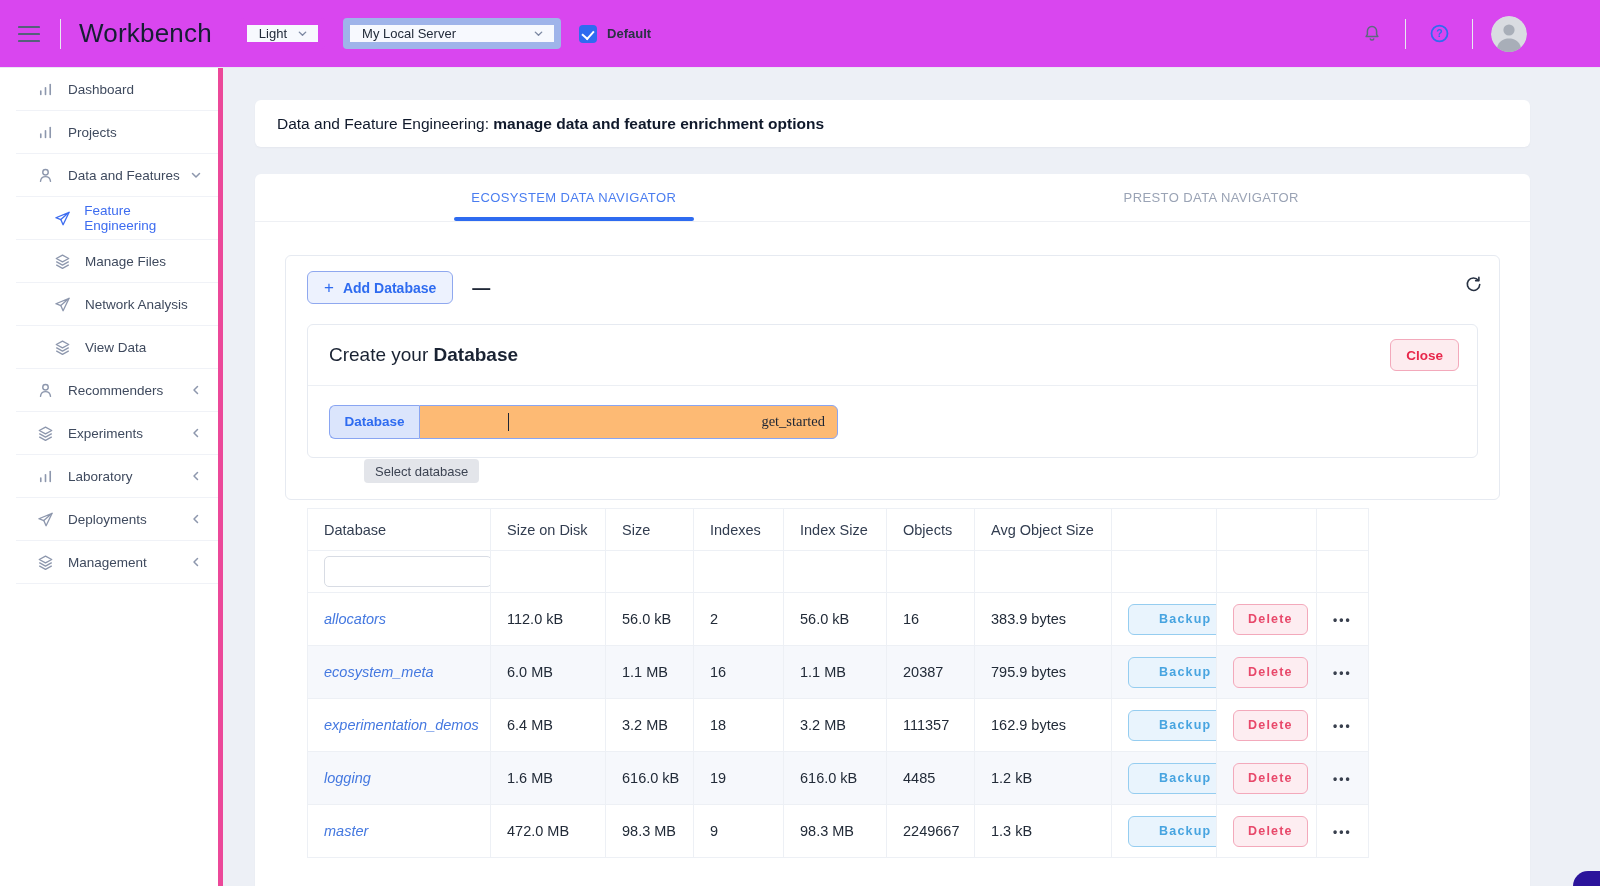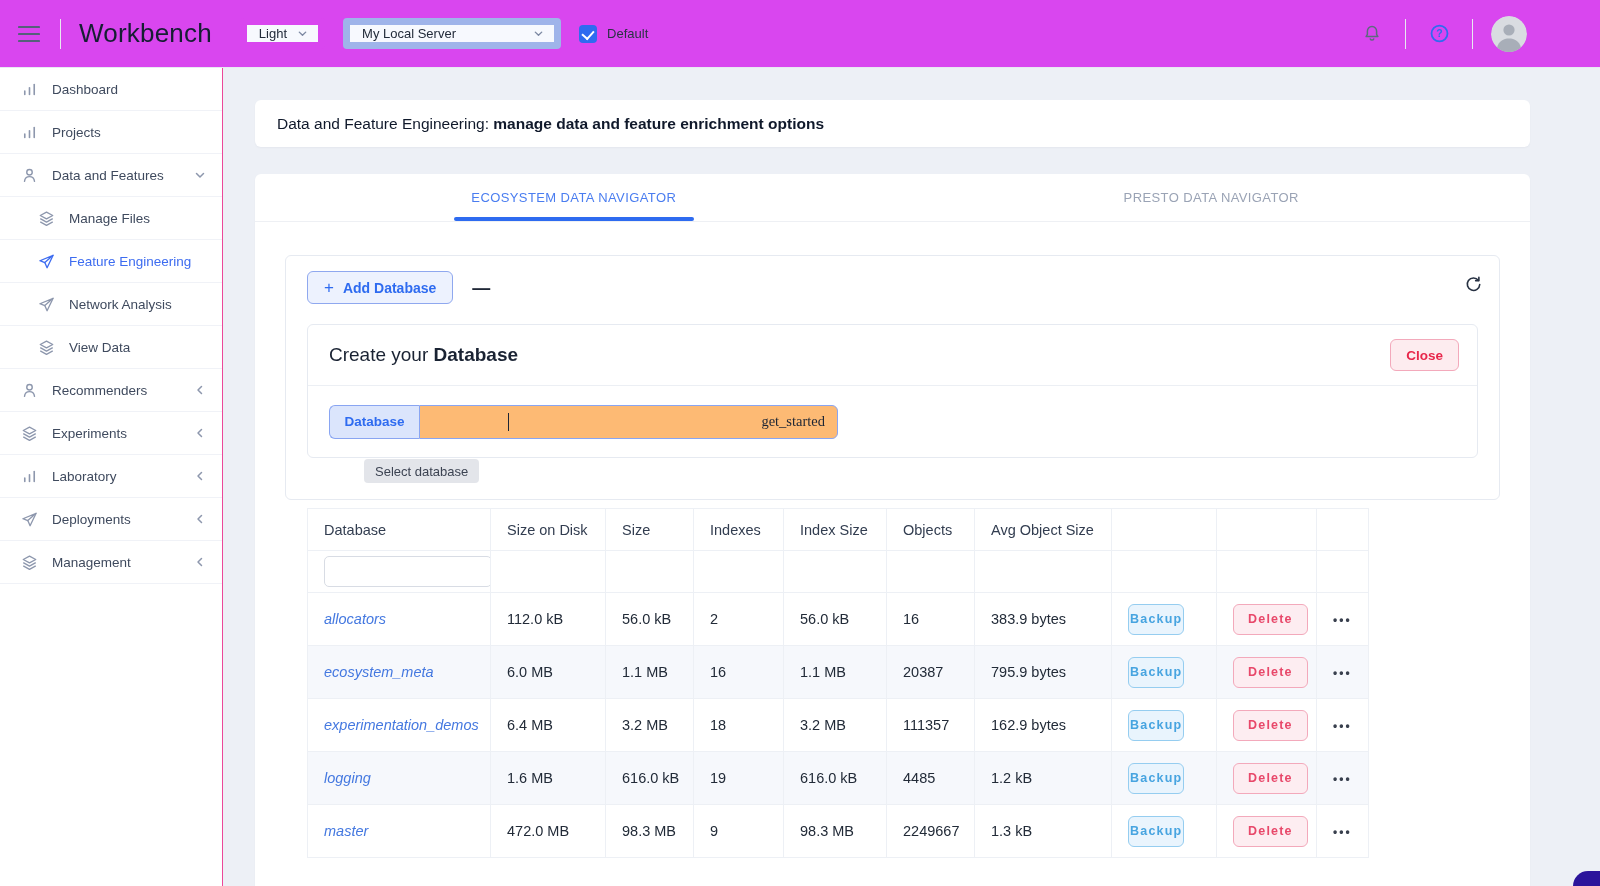--- a/index.html
+++ b/index.html
@@ -26,29 +26,29 @@
   .select.server { border-color:#9fb4ea; margin-left:18px; width:218px; justify-content:space-between; }
   .select .chev { color:#7d89a3; display:flex; }
   .checkbox-wrap { display:flex; align-items:center; gap:10px; margin-left:18px; }
   .checkbox {
     width:18px; height:18px; border-radius:4px; background:#2e6bf0; position:relative; cursor:pointer;
   }
   .checkbox::after {
     content:""; position:absolute; left:5px; top:3px; width:6px; height:9px;
     border:solid #fff; border-width:0 2px 2px 0; transform:rotate(42deg);
   }
-  .checkbox-label { font-size:13px; color:#2a3244; }
+  .checkbox-label { font-size:13px; color:#2a3244;font-weight:bold; }
   .top-right { margin-left:auto; display:flex; align-items:center; }
   .icon-btn { display:flex; align-items:center; justify-content:center; width:30px; height:30px; cursor:pointer; }
   .avatar { width:36px; height:36px; border-radius:50%; overflow:hidden; display:block; cursor:pointer; }
 
   
   .body-row { display:flex; height:818px; }
   .sidebar {
-    width:223px; background:#fff; border-right:1px solid #ec4899; flex:none;
+    width:223px; background:#fff; border-right:5px solid #ec4899; flex:none;padding-left:16px;
   }
   .side-item {
     height:43px; display:flex; align-items:center; padding:0 16px 0 21px;
     border-bottom:1px solid #f0f2f7; font-size:13.5px; color:#3f4a5e; cursor:pointer;
   }
   .side-item .icn { display:flex; width:18px; margin-right:13px; color:#8d97ad; }
   .side-item.sub { padding-left:38px; }
   .side-item.active { color:#3d6cf0; }
   .side-item.active .icn { color:#3d6cf0; }
   .side-item .chevr { margin-left:auto; color:#8d97ad; display:flex; }
@@ -131,21 +131,21 @@
   .db-table thead th { height:42px; color:#323d50; }
   .db-table tr.filter-row td { height:42px; }
   .db-table tbody tr.data-row td { height:53px; color:#222b38; }
   .db-table tbody tr.striped td { background:#f6f8fc; }
   .filter-input {
     width:168px; height:31px; border:1px solid #d8dce4; border-radius:5px; outline:none;
     font-family:"Liberation Sans","DejaVu Sans",sans-serif; font-size:13px; padding:0 8px; background:#fff;
   }
   .db-link { color:#4478e0; text-decoration:none; cursor:pointer;font-style:italic; }
   .btn-backup {
-    height:31px; padding:0 1px; background:#e9f4fd; border:1px solid #95cdf0; border-radius:6px;
+    height:31px; padding:0 30px; background:#e9f4fd; border:1px solid #95cdf0; border-radius:6px;
     color:#47a4e0; font-size:12.5px; font-weight:700; letter-spacing:1.2px; cursor:pointer;
   }
   .btn-delete {
     height:31px; padding:0 14px; background:#fdedf1; border:1px solid #f3a9bb; border-radius:6px;
     color:#e8486a; font-size:12.5px; font-weight:700; letter-spacing:1.2px; cursor:pointer;text-align:right;
   }
   .btn-more { border:none; background:none; color:#39404e; font-size:12px; font-weight:700; letter-spacing:2px; cursor:pointer; }
 
   .fab-corner {
     position:absolute; right:0; bottom:0; width:27px; height:15px;
@@ -245,38 +245,38 @@
                 <path d="M3.7 15.2c.4-3.4 2.5-5 5.3-5s4.9 1.6 5.3 5" fill="none" stroke="currentColor" stroke-width="1.5" stroke-linecap="round"></path>
               </svg>
             </span>
             <span class="lbl">Data and Features</span>
             <span class="chevr">
               <svg viewBox="0 0 12 12" width="12" height="12">
                 <path d="M2.5 4.5 6 8l3.5-3.5" fill="none" stroke="currentColor" stroke-width="1.5" stroke-linecap="round" stroke-linejoin="round"></path>
               </svg>
             </span>
           </div>
+          <div class="side-item sub active">
+            <span class="icn">
+              <svg viewBox="0 0 18 18" width="17" height="17" fill="none" stroke="currentColor" stroke-width="1.4" stroke-linejoin="round">
+                <path d="M16 2.4 2 8.2l5.2 1.9L16 2.4z"></path>
+                <path d="M16 2.4 9.6 15.6l-2.4-5.5"></path>
+              </svg>
+            </span>
+            <span class="lbl">Feature Engineering</span>
+          </div>
           <div class="side-item sub">
             <span class="icn">
               <svg viewBox="0 0 18 18" width="17" height="17" fill="none" stroke="currentColor" stroke-width="1.4" stroke-linejoin="round">
                 <path d="M9 2.2 15.6 5.8 9 9.4 2.4 5.8z"></path>
                 <path d="M15.6 9.2 9 12.8 2.4 9.2"></path>
                 <path d="M15.6 12.6 9 16.2 2.4 12.6"></path>
               </svg>
             </span>
             <span class="lbl">Manage Files</span>
-          </div>
-          <div class="side-item sub active">
-            <span class="icn">
-              <svg viewBox="0 0 18 18" width="17" height="17" fill="none" stroke="currentColor" stroke-width="1.4" stroke-linejoin="round">
-                <path d="M16 2.4 2 8.2l5.2 1.9L16 2.4z"></path>
-                <path d="M16 2.4 9.6 15.6l-2.4-5.5"></path>
-              </svg>
-            </span>
-            <span class="lbl">Feature Engineering</span>
           </div>
           <div class="side-item sub">
             <span class="icn">
               <svg viewBox="0 0 18 18" width="17" height="17" fill="none" stroke="currentColor" stroke-width="1.4" stroke-linejoin="round">
                 <path d="M16 2.4 2 8.2l5.2 1.9L16 2.4z"></path>
                 <path d="M16 2.4 9.6 15.6l-2.4-5.5"></path>
               </svg>
             </span>
             <span class="lbl">Network Analysis</span>
           </div>

